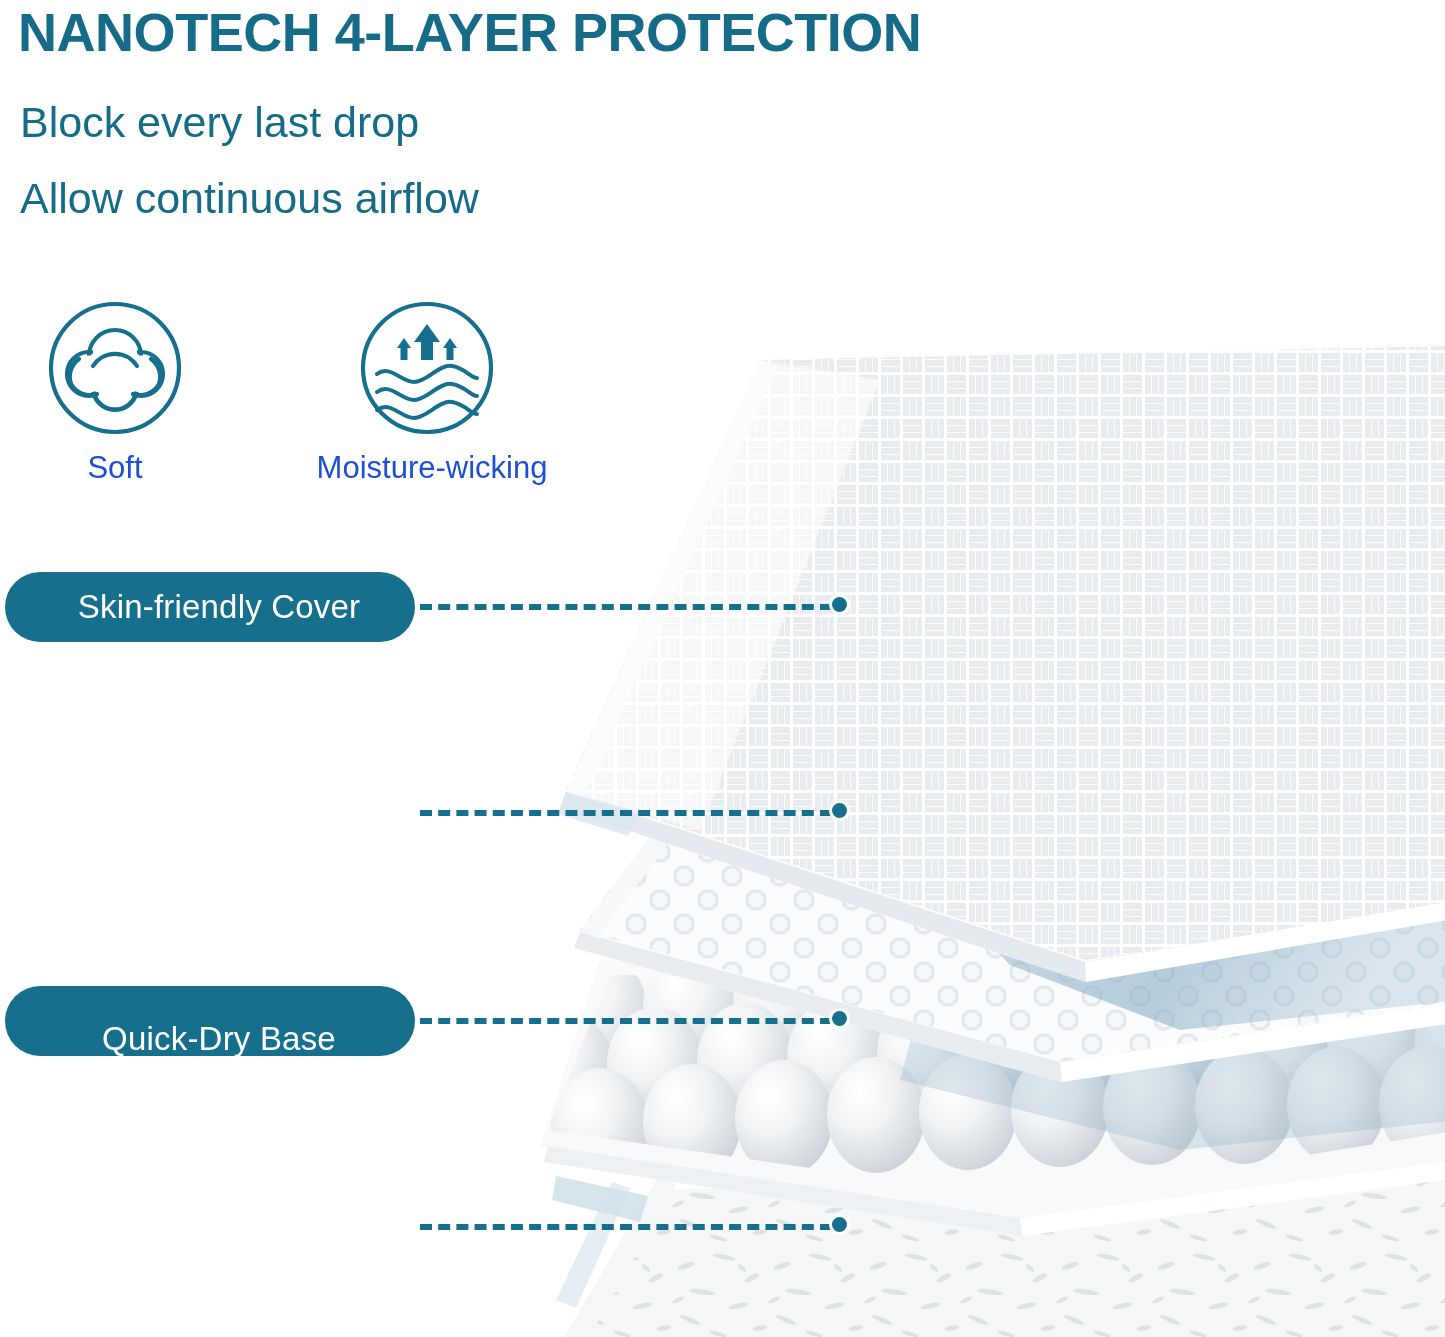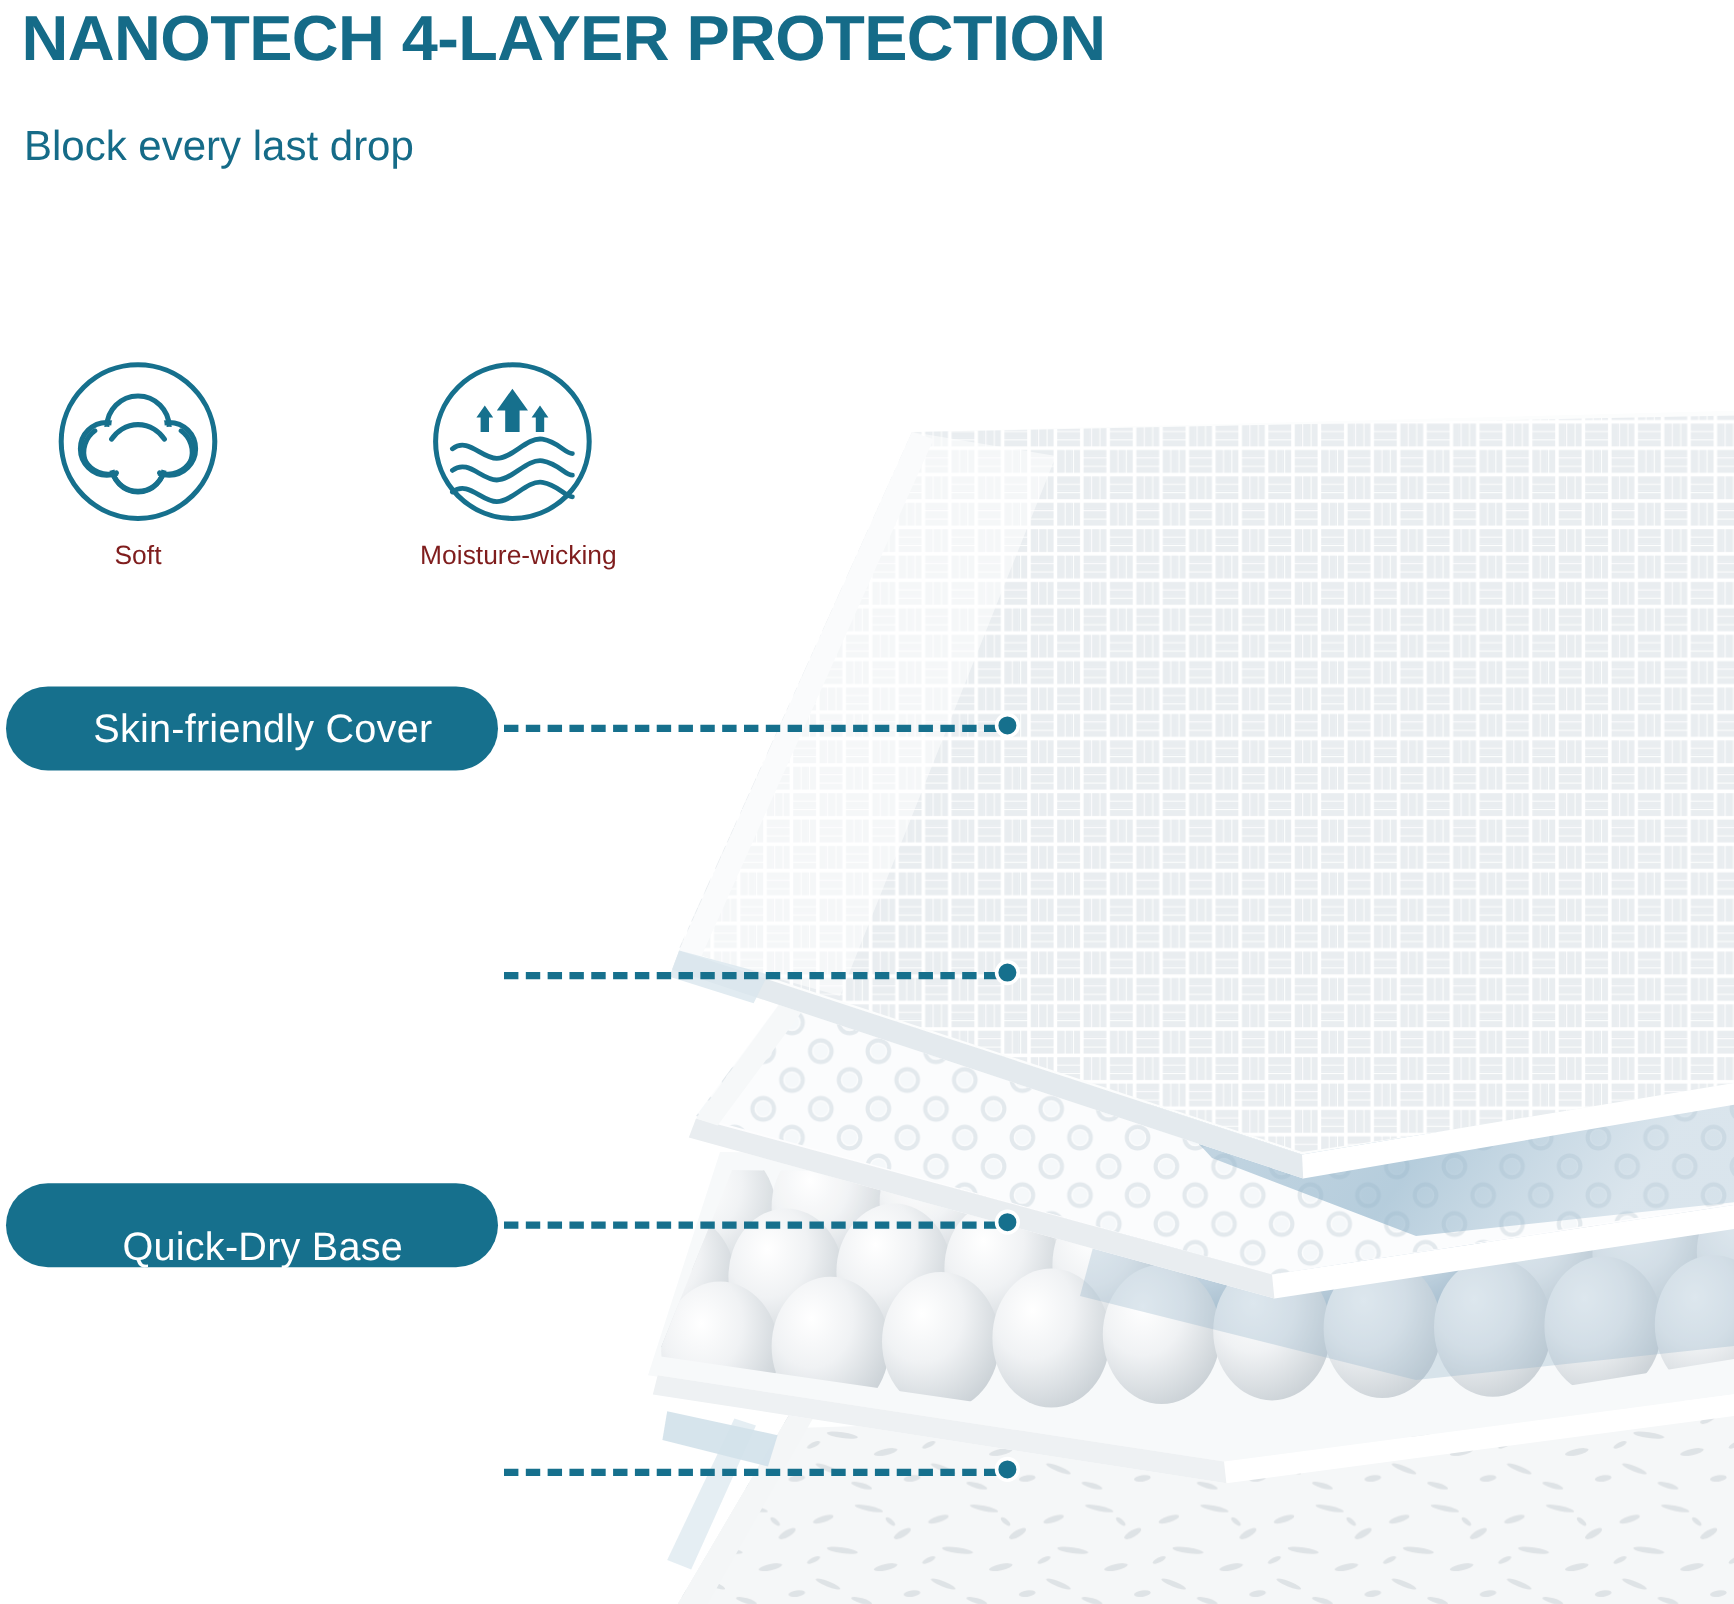--- a/index.html
+++ b/index.html
@@ -13,32 +13,32 @@
   
   #title{
     position:absolute;left:18px;top:2px;width:1400px;
     font-size:53px;line-height:62px;font-weight:bold;
     color:#156B88;letter-spacing:-0.5px;
     transform:scaleX(1.02);transform-origin:left center;
     white-space:nowrap;
   }
   #sub1,#sub2{
     position:absolute;left:20px;
-    font-size:35px;line-height:48px;color:#156B88;
+    font-size:43px;line-height:48px;color:#156B88;
     font-weight:400;white-space:nowrap;
   }
   #sub1{top:98px;}
   #sub2{top:174px;}
 
   
   .feat{position:absolute;}
   .feat .ring{display:block;}
   .feat .cap{
     position:absolute;left:50%;transform:translateX(-50%);
-    top:152px;font-size:22px;color:#7f1d1d;white-space:nowrap;
+    top:152px;font-size:31px;color:#1d4ed8;white-space:nowrap;
   }
   #feat-soft{left:45px;top:298px;width:140px;height:200px;}
   #feat-moist{left:357px;top:298px;width:150px;height:200px;}
   #feat-moist .cap{top:152px;}
 
   
   .pill{
     position:absolute;left:5px;height:70px;width:410px;
     background:#16708D;border-radius:36px;
     display:flex;align-items:center;
@@ -275,20 +275,21 @@
       <path d="M 566,792 L 1085,962 L 1086,982 L 560,808 Z" fill="#e4eaee"></path>
 
       <path d="M 760,360 L 566,792 L 584,798 L 778,366 Z" fill="#fafbfc"></path>
 
       <path d="M 566,792 L 640,812 L 628,836 L 558,814 Z" fill="#d9e6ee" opacity=".8"></path>
     </g>
   </svg>
 
   <div id="title">NANOTECH 4-LAYER PROTECTION</div>
   <div id="sub1">Block every last drop</div>
+  <div id="sub2">Allow continuous airflow</div>
 
   <div class="feat" id="feat-soft">
     <svg class="ring" width="140" height="140" viewBox="0 0 140 140">
       <circle cx="70" cy="70" r="64" fill="none" stroke="#16708D" stroke-width="4.2"></circle>
       <g fill="none" stroke="#16708D" stroke-width="4.2" stroke-linecap="round">
         <circle cx="70" cy="58" r="26"></circle>
         <circle cx="44" cy="76" r="22"></circle>
         <circle cx="96" cy="76" r="22"></circle>
         <circle cx="70" cy="90" r="22"></circle>
       </g>

